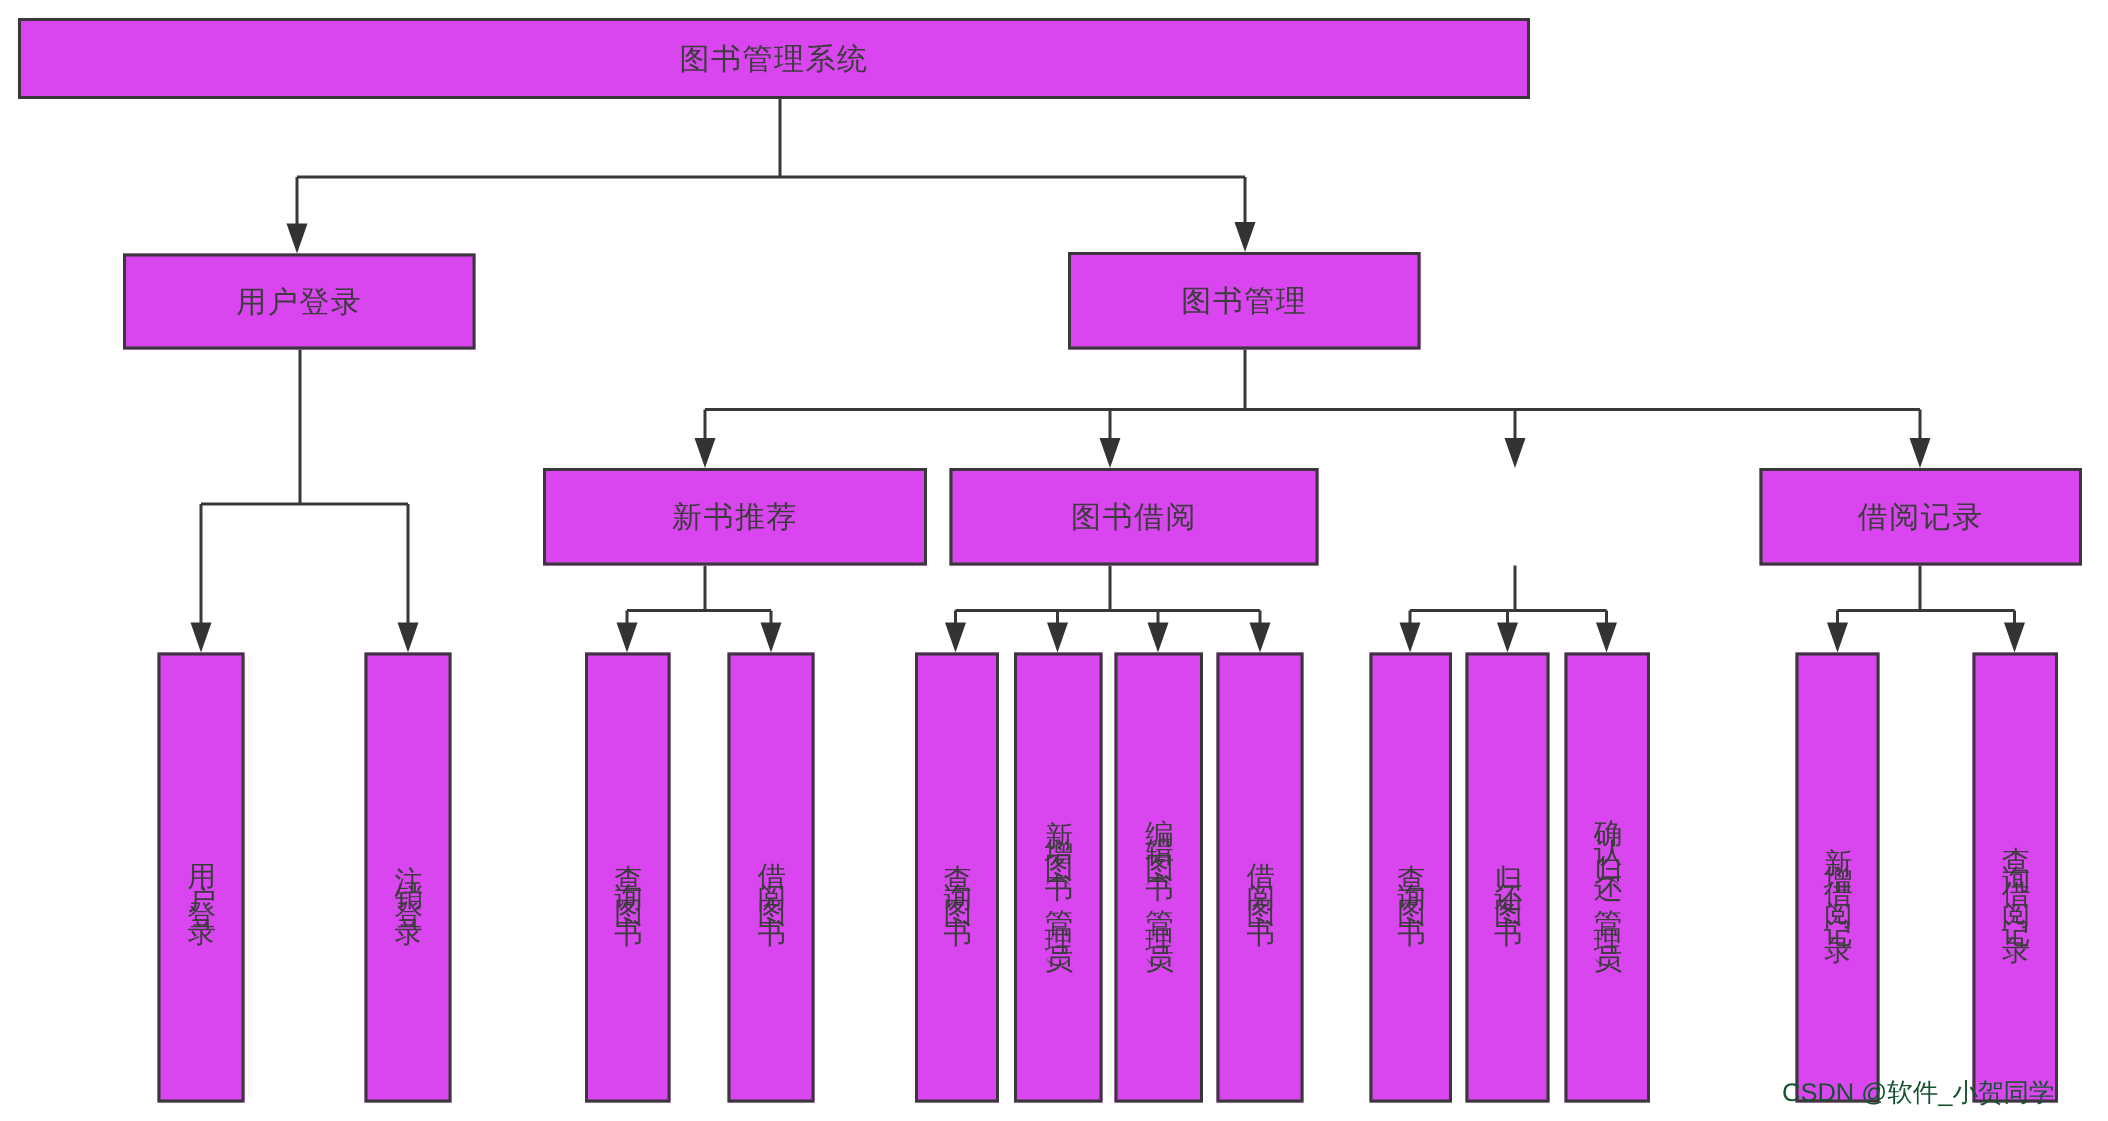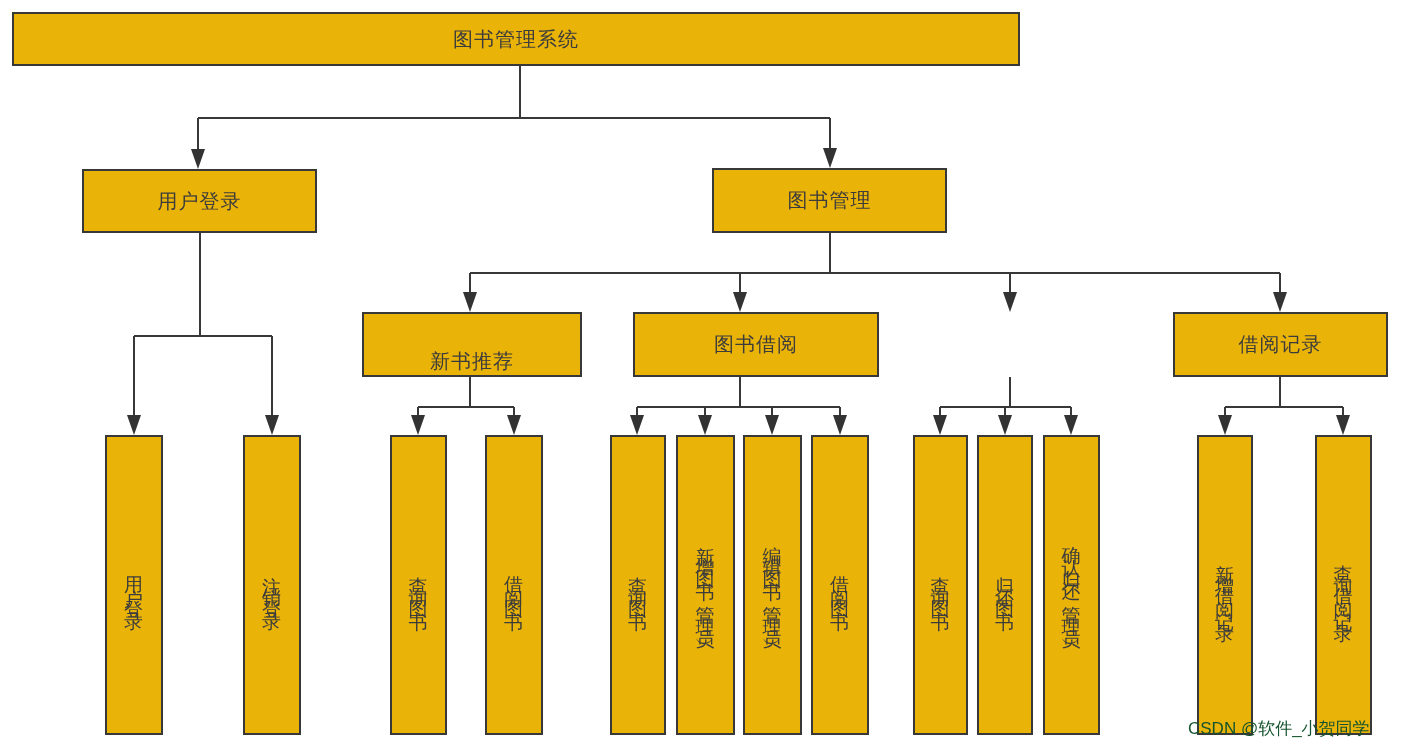--- a/index.html
+++ b/index.html
@@ -12,21 +12,21 @@
   }
   #stage { position: absolute; left: 0; top: 0; width: 1405px; height: 747px; }
   #connectors { position: absolute; left: 0; top: 0; z-index: 1; }
   #connectors path { fill: none; stroke: #383838; stroke-width: 2; }
   #connectors polygon { fill: #333333; stroke: none; }
 
   .node {
     position: absolute;
     box-sizing: border-box;
     border: 2px solid #383838;
-    background: #eab308;
+    background: #d946ef;
     display: flex;
     align-items: center;
     justify-content: center;
     color: #3c3c3c;
     z-index: 2;
   }
   .node .hlabel {
     font-size: 20px;
     letter-spacing: 1px;
     white-space: nowrap;
@@ -39,21 +39,21 @@
     letter-spacing: 12px;
     white-space: nowrap;
   }
 
   
   .n-root   { left: 12px;   top: 12px;  width: 1008px; height: 54px; }
   
   .n-login  { left: 82px;   top: 169px; width: 235px;  height: 64px; }
   .n-mgmt   { left: 712px;  top: 168px; width: 235px;  height: 65px; }
   
-  .n-new    { left: 362px;  top: 312px; width: 220px;  height: 65px; align-items: flex-end; }
+  .n-new    { left: 362px;  top: 312px; width: 256px;  height: 65px; }
   .n-borrow { left: 633px;  top: 312px; width: 246px;  height: 65px; }
   .n-cur    { left: 902px;  top: 312px; width: 216px;  height: 65px; }
   .n-rec    { left: 1173px; top: 312px; width: 215px;  height: 65px; }
   
   .leaf { top: 435px; height: 300px; width: 58px; }
   .l0  { left: 105px; }
   .l1  { left: 243px; }
   .l2  { left: 390px; width: 57px; }
   .l3  { left: 485px; }
   .l4  { left: 610px; width: 56px; }

